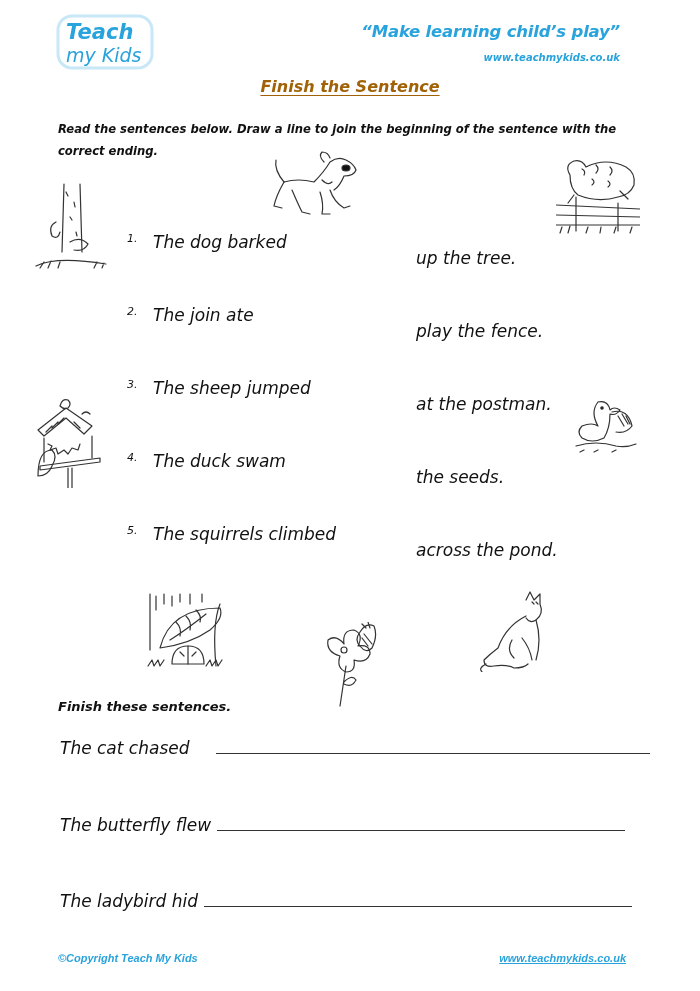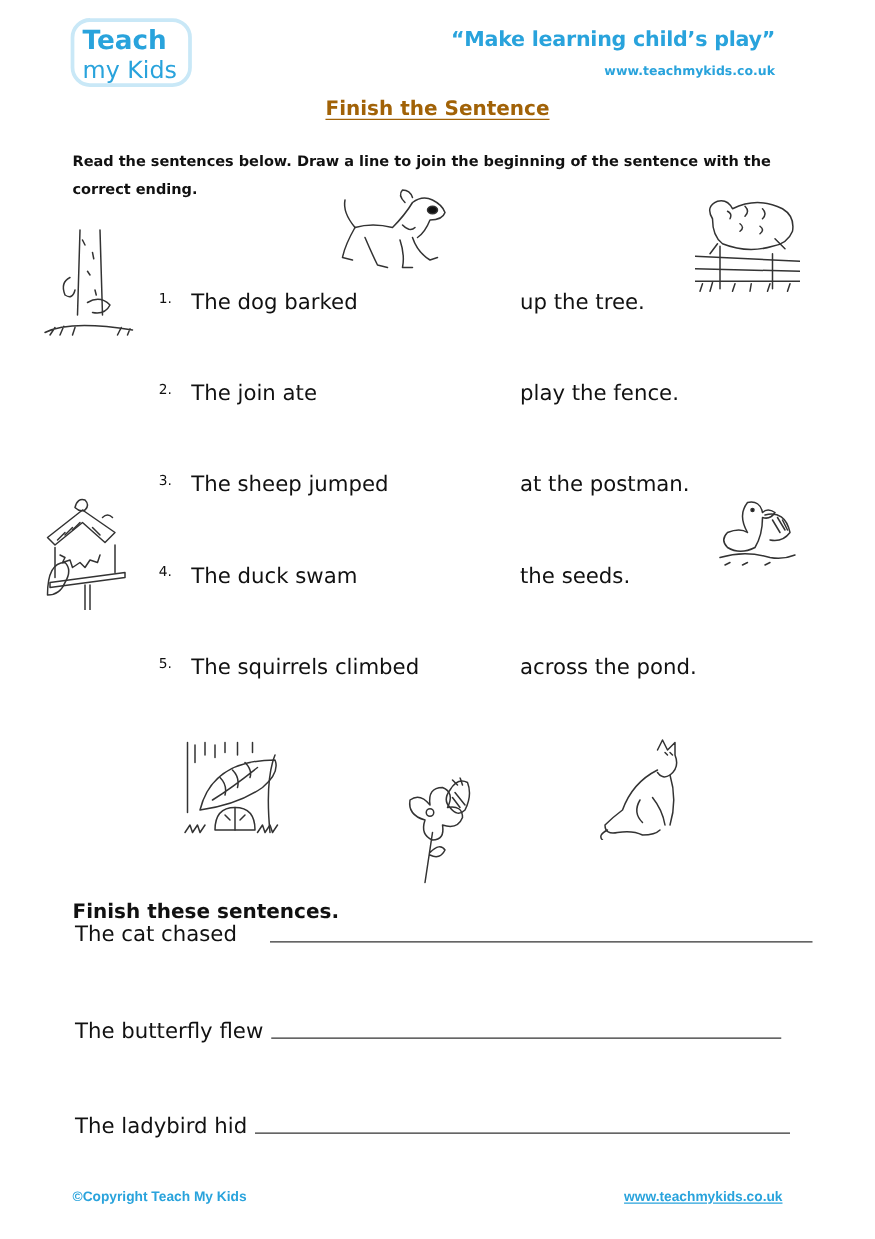--- a/index.html
+++ b/index.html
@@ -1,33 +1,33 @@
 <!DOCTYPE html>
 <html><head>
 <meta charset="utf-8">
 <style>
   html, body { margin: 0; padding: 0; background: #ffffff; }
   body { width: 700px; height: 991px; position: relative; overflow: hidden;
          font-family: "DejaVu Sans", sans-serif; color: #111; }
-  .abs { position: absolute; }
+  .abs { position: absolute; font-style: italic; }
   .logo { left: 56px; top: 14px; width: 98px; height: 56px; }
   .tagline { right: 80px; top: 22px; font-family: "DejaVu Sans", sans-serif; font-weight: bold;
              font-size: 16.5px; color: #29a3dc; letter-spacing: -0.2px; text-align: center; }
   .site-url { right: 80px; top: 52px; font-family: "DejaVu Sans", sans-serif; font-weight: bold;
               font-size: 10px; color: #29a3dc; }
   .title { left: 0; width: 700px; top: 77px; text-align: center; }
   .title span { font-family: "DejaVu Sans", sans-serif; font-weight: bold; font-size: 16px;
                 text-decoration: underline; text-underline-offset: 3px; color: #a16207; }
   .instructions { left: 58px; top: 118px; width: 590px; font-size: 11.6px; font-weight: bold;
                   line-height: 22px; color: #111; }
   .row { left: 127px; height: 26px; width: 520px; }
   .num { position: absolute; left: 0; top: 0; font-size: 11px; color: #111; }
   .start { position: absolute; left: 26px; top: 0; font-size: 17px; color: #111; }
-  .end { position: absolute; left: 289px; top: 0; font-size: 17px; color: #111; }
-  .finish-label { left: 58px; top: 699px; font-size: 16px; font-weight: bold; color: #111; margin-top: 20px; }
+  .end { position: absolute; left: 289px; top: 16px; font-size: 17px; color: #111; }
+  .finish-label { left: 58px; top: 699px; font-size: 13px; font-weight: bold; color: #111; }
   .fill { left: 60px; height: 30px; width: 590px; display: flex; align-items: flex-end; }
   .fill .prompt { font-size: 17px; color: #111; white-space: nowrap; margin-right: 6px; }
   .fill .blank { border-bottom: 1.5px solid #333; height: 1px; margin-bottom: 4px; }
   .footer-left { left: 58px; top: 952px; font-family: "Liberation Sans", sans-serif; font-weight: bold;
                  font-size: 11px; color: #29a3dc; }
   .footer-right { right: 74px; top: 952px; font-family: "Liberation Sans", sans-serif; font-weight: bold;
                   font-size: 11px; color: #29a3dc; text-decoration: underline; }
   svg { display: block; }
   .pic { stroke: #333; fill: none; stroke-width: 1.2; stroke-linecap: round; stroke-linejoin: round; }
 </style>

